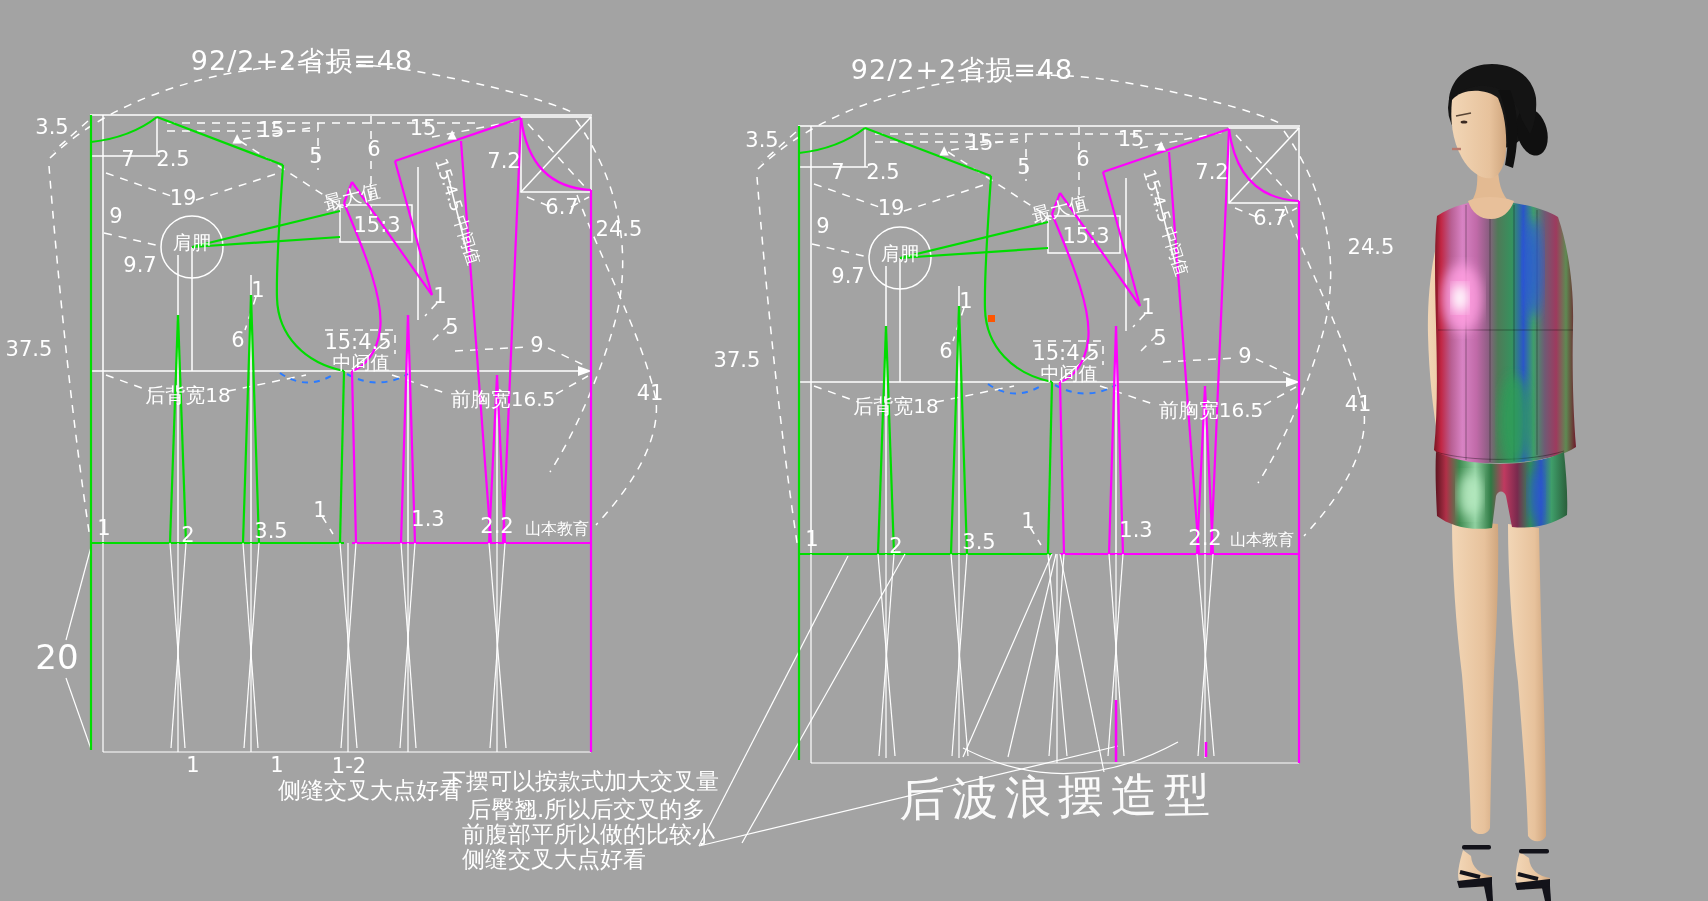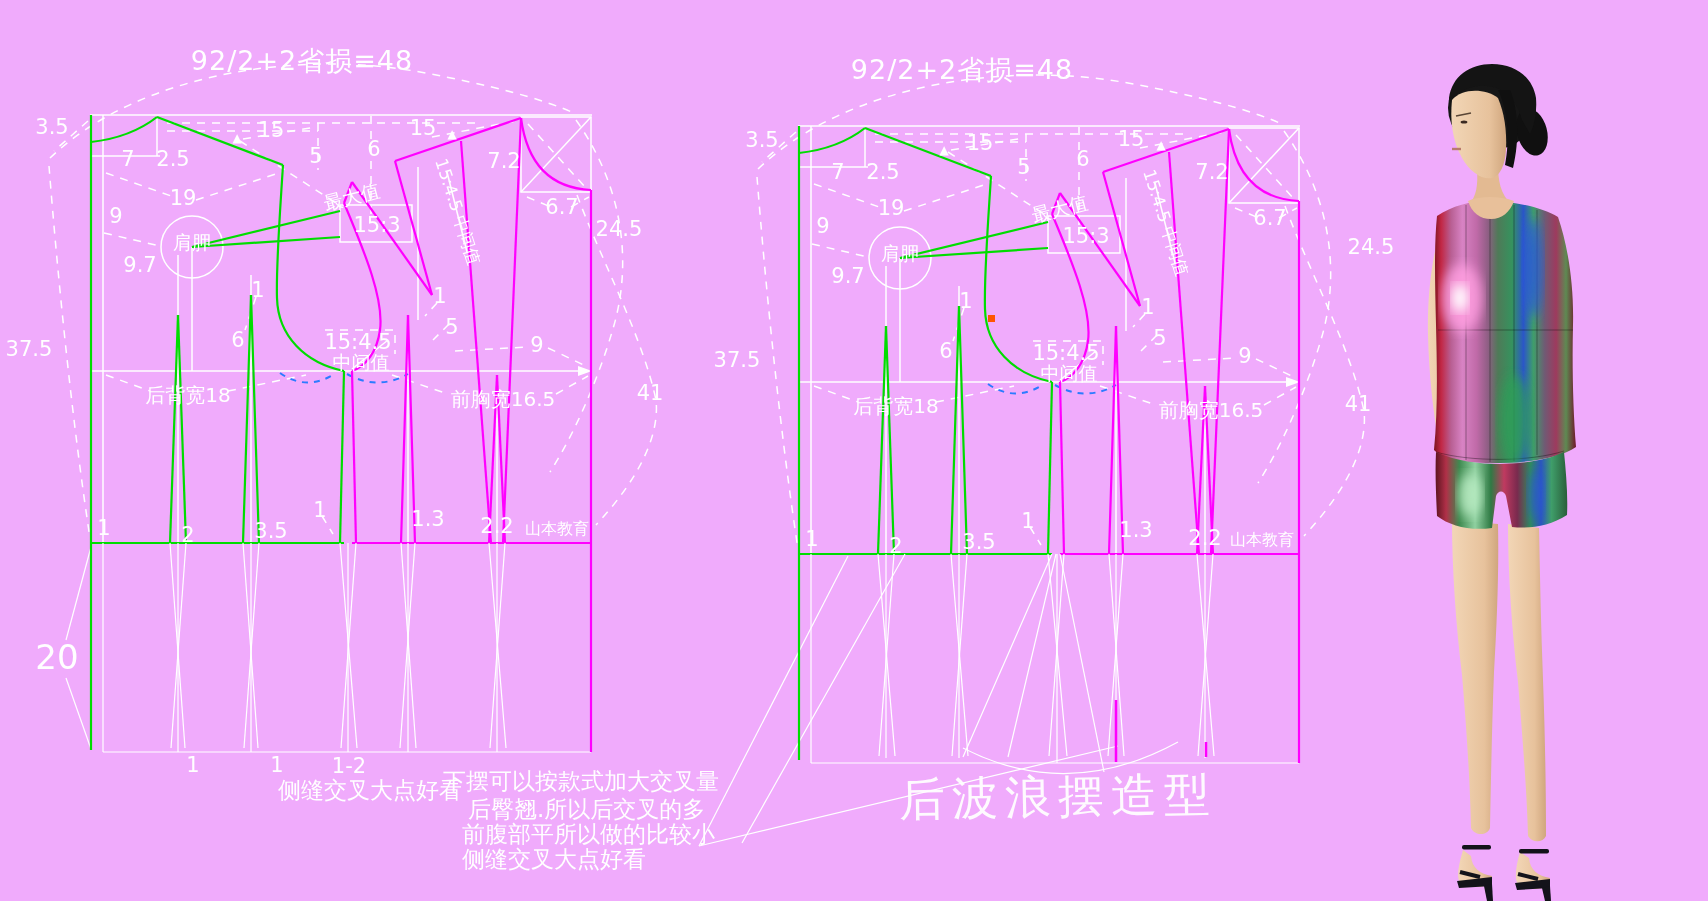--- a/index.html
+++ b/index.html
@@ -1,16 +1,16 @@
 <!DOCTYPE html>
 <html><head>
 <meta charset="utf-8">
 <style>
   html,body{margin:0;padding:0;background:#000;}
-  #canvas{position:relative;width:1708px;height:901px;background:#f0abfc;overflow:hidden;
+  #canvas{position:relative;width:1708px;height:901px;background:#a3a3a3;overflow:hidden;
           font-family:"DejaVu Sans",sans-serif;}
   svg text{font-family:"DejaVu Sans",sans-serif;fill:#ffffff;dominant-baseline:middle;}
   .title-text{font-size:27px;letter-spacing:1px;}
   .caption-text{font-size:46px;letter-spacing:7px;opacity:.95;}
 </style>
 </head>
 <body>
 
 <div id="canvas">
 <svg width="1708" height="901" viewBox="0 0 1708 901">

